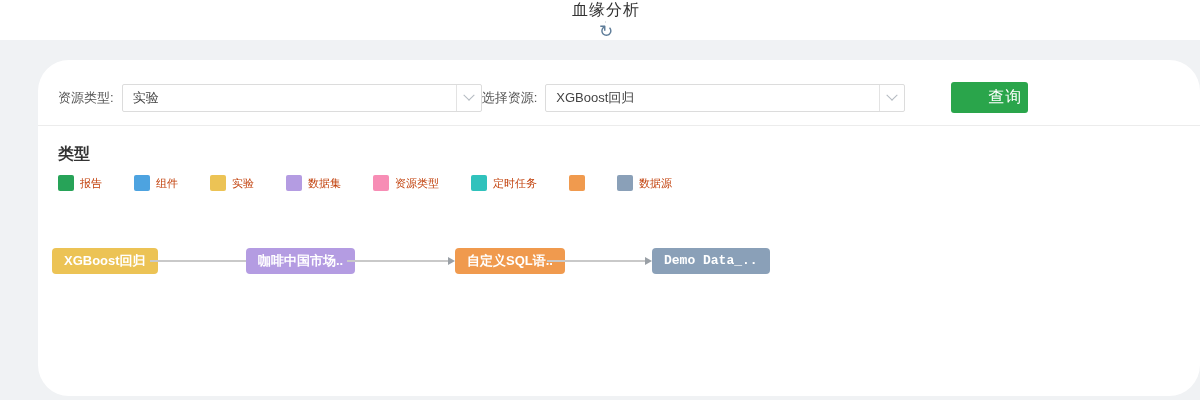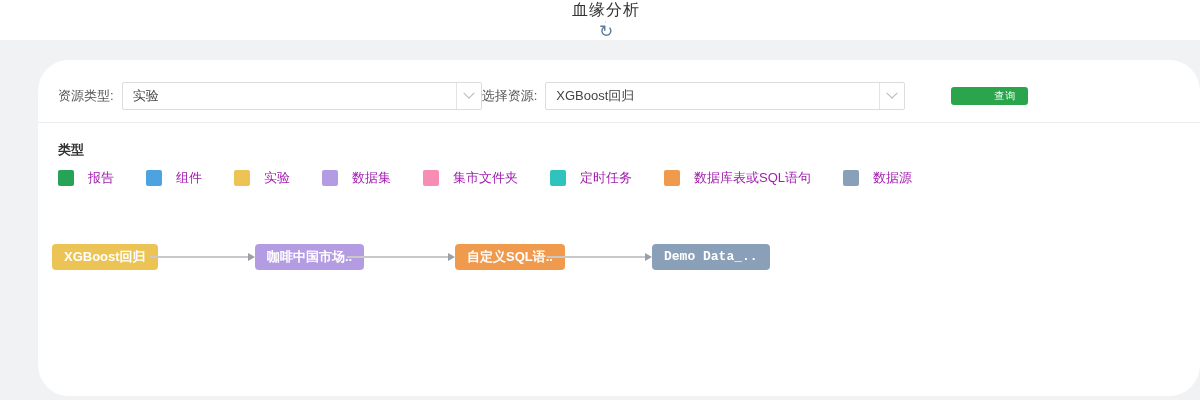--- a/index.html
+++ b/index.html
@@ -92,76 +92,76 @@
   .caret-shape {
     width: 8px;
     height: 8px;
     border-right: 1px solid #b4bac1;
     border-bottom: 1px solid #b4bac1;
     transform: rotate(45deg) translate(-2px, -2px);
   }
   .query-btn {
     margin-left: 46px;
     width: 77px;
-    height: 18px;
+    height: 31px;
     background: #2aa54b;
     color: #fff;
-    font-size: 10px;
+    font-size: 16px;
     border: none;
     border-radius: 3px;
     cursor: pointer;
     font-family: inherit;
     letter-spacing: 1px;
     padding-left: 31px;
   }
 
   
   .legend-section { padding: 10px 20px 0 20px; }
   .legend-title {
-    font-size: 13px;
+    font-size: 16px;
     font-weight: 600;
     color: #333;
     margin: 8px 0 10px 0;
   }
   .legend-items {
     display: flex;
     align-items: center;
     gap: 32px;
   }
   .legend-item {
     display: flex;
     align-items: center;
     gap: 6px;
   }
   .legend-swatch {
     width: 16px;
     height: 16px;
     border-radius: 2px;
     flex: none;
   }
-  .legend-label { font-size: 13px; color: #a21caf; white-space: nowrap; margin-left: 8px; }
+  .legend-label { font-size: 11px; color: #c2410c; white-space: nowrap; }
 
   
   .flow { position: relative; height: 190px; }
   .flow-node {
     position: absolute;
     top: 57px;
     height: 26px;
     padding: 0 12px;
     border-radius: 4px;
     color: #fff;
     font-size: 13px;
     font-weight: bold;
     line-height: 26px;
     white-space: nowrap;
     cursor: pointer;
     text-align: center;
   }
   .node-1 { left: 14px;  min-width: 96px; }
-  .node-2 { left: 217px; min-width: 90px; }
+  .node-2 { left: 208px; min-width: 90px; }
   .node-3 { left: 417px; min-width: 90px; text-align: center; }
   .node-4 { left: 614px; min-width: 91px; }
 
   .connector {
     position: absolute;
     top: 69px;
     height: 0;
     border-top: 2px solid #c9c9c9;
   }
   .connector::after {
@@ -224,29 +224,28 @@
       <div class="legend-item">
         <span class="legend-swatch" style="background: rgb(236, 195, 85);"></span>
         <span class="legend-label">实验</span>
       </div>
       <div class="legend-item">
         <span class="legend-swatch" style="background: rgb(180, 156, 226);"></span>
         <span class="legend-label">数据集</span>
       </div>
       <div class="legend-item">
         <span class="legend-swatch" style="background: rgb(247, 141, 181);"></span>
-        <span class="legend-label">集市文件夹</span>
+        <span class="legend-label">资源类型</span>
       </div>
       <div class="legend-item">
         <span class="legend-swatch" style="background: rgb(48, 194, 188);"></span>
         <span class="legend-label">定时任务</span>
       </div>
       <div class="legend-item">
         <span class="legend-swatch" style="background: rgb(240, 154, 78);"></span>
-        <span class="legend-label">数据库表或SQL语句</span>
       </div>
       <div class="legend-item">
         <span class="legend-swatch" style="background: rgb(138, 160, 184);"></span>
         <span class="legend-label">数据源</span>
       </div>
     </div>
   </div>
 
   <div class="flow">
     <div class="flow-node node-1" style="background: rgb(236, 195, 85);">XGBoost回归</div>

